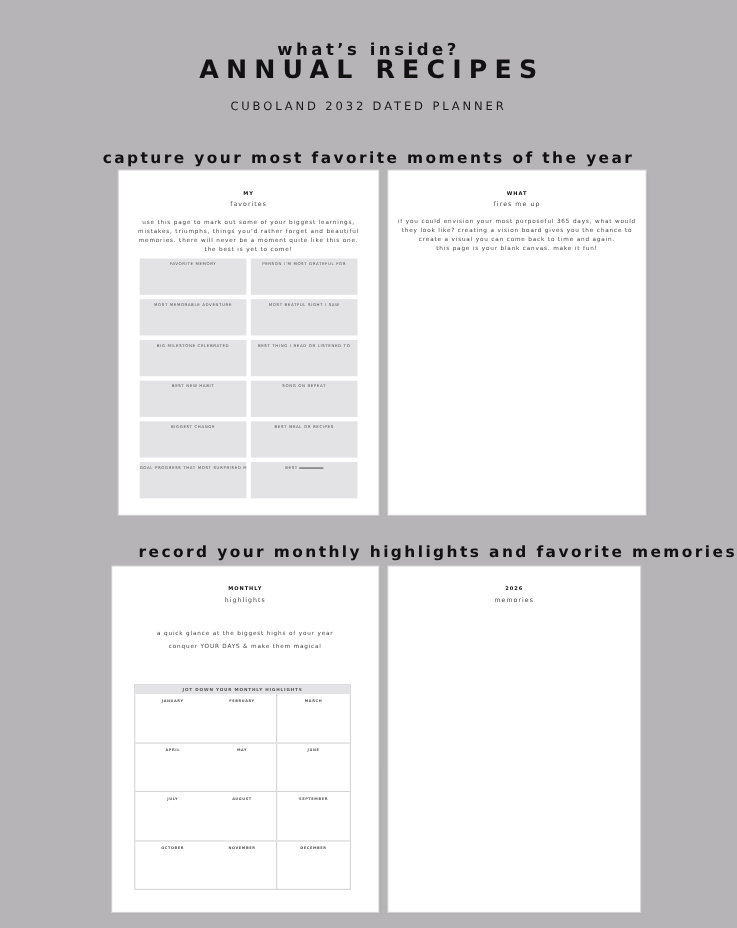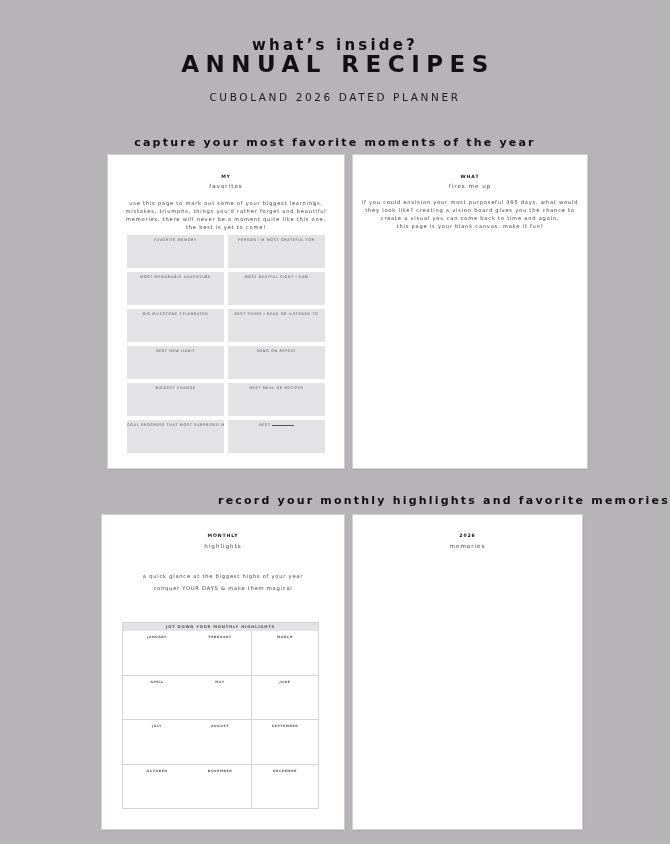--- a/index.html
+++ b/index.html
@@ -17,21 +17,21 @@
       top: 20px; font-size: 15px; font-weight: bold; letter-spacing: 3.2px; margin-top: 16px;
     }
     .title {
       top: 51px; font-size: 23px; font-weight: bold; letter-spacing: 6.5px;
       padding-left: 6px;
     }
     .subtitle {
       top: 91px; font-size: 10.5px; letter-spacing: 2.6px; color: #1a1a1a;
     }
     .section-heading {
-      font-size: 11px; font-weight: bold; letter-spacing: 2.2px;
+      font-size: 14px; font-weight: bold; letter-spacing: 2.2px;
     }
     .sh1 { top: 136px; }
     .sh2 { top: 494px; text-align: right; }
 
     .page {
       position: absolute; background: #ffffff;
       box-shadow: 0 0 0 1px #d2d0d3, 1px 1px 2px rgba(0,0,0,0.12);
     }
     .p1 { left: 108px; top: 155px; width: 236px; height: 313px; }
     .p2 { left: 353px; top: 155px; width: 234px; height: 313px; }
@@ -91,21 +91,21 @@
       position: absolute; top: 4px; font-size: 3.2px; letter-spacing: 0.55px;
       color: #555; text-transform: uppercase; font-weight: bold; transform: translateX(-50%);
       white-space: nowrap;
     }
   </style>
 </head>
 <body>
 
 <div class="abs center-text kicker">what’s inside?</div>
 <div class="abs center-text title">ANNUAL RECIPES</div>
-<div class="abs center-text subtitle">CUBOLAND 2026 DATED PLANNER</div>
+<div class="abs center-text subtitle">CUBOLAND 2032 DATED PLANNER</div>
 
 <div class="abs center-text section-heading sh1">capture your most favorite moments of the year</div>
 
 <div class="page p1">
   <div class="page-title" style="top:19px;">MY</div>
   <div class="page-sub" style="top:28px;">favorites</div>
   <div class="page-body" style="top:44px;">
     <div>use this page to mark out some of your biggest learnings,</div>
     <div>mistakes, triumphs, things you’d rather forget and beautiful</div>
     <div>memories. there will never be a moment quite like this one.</div>

